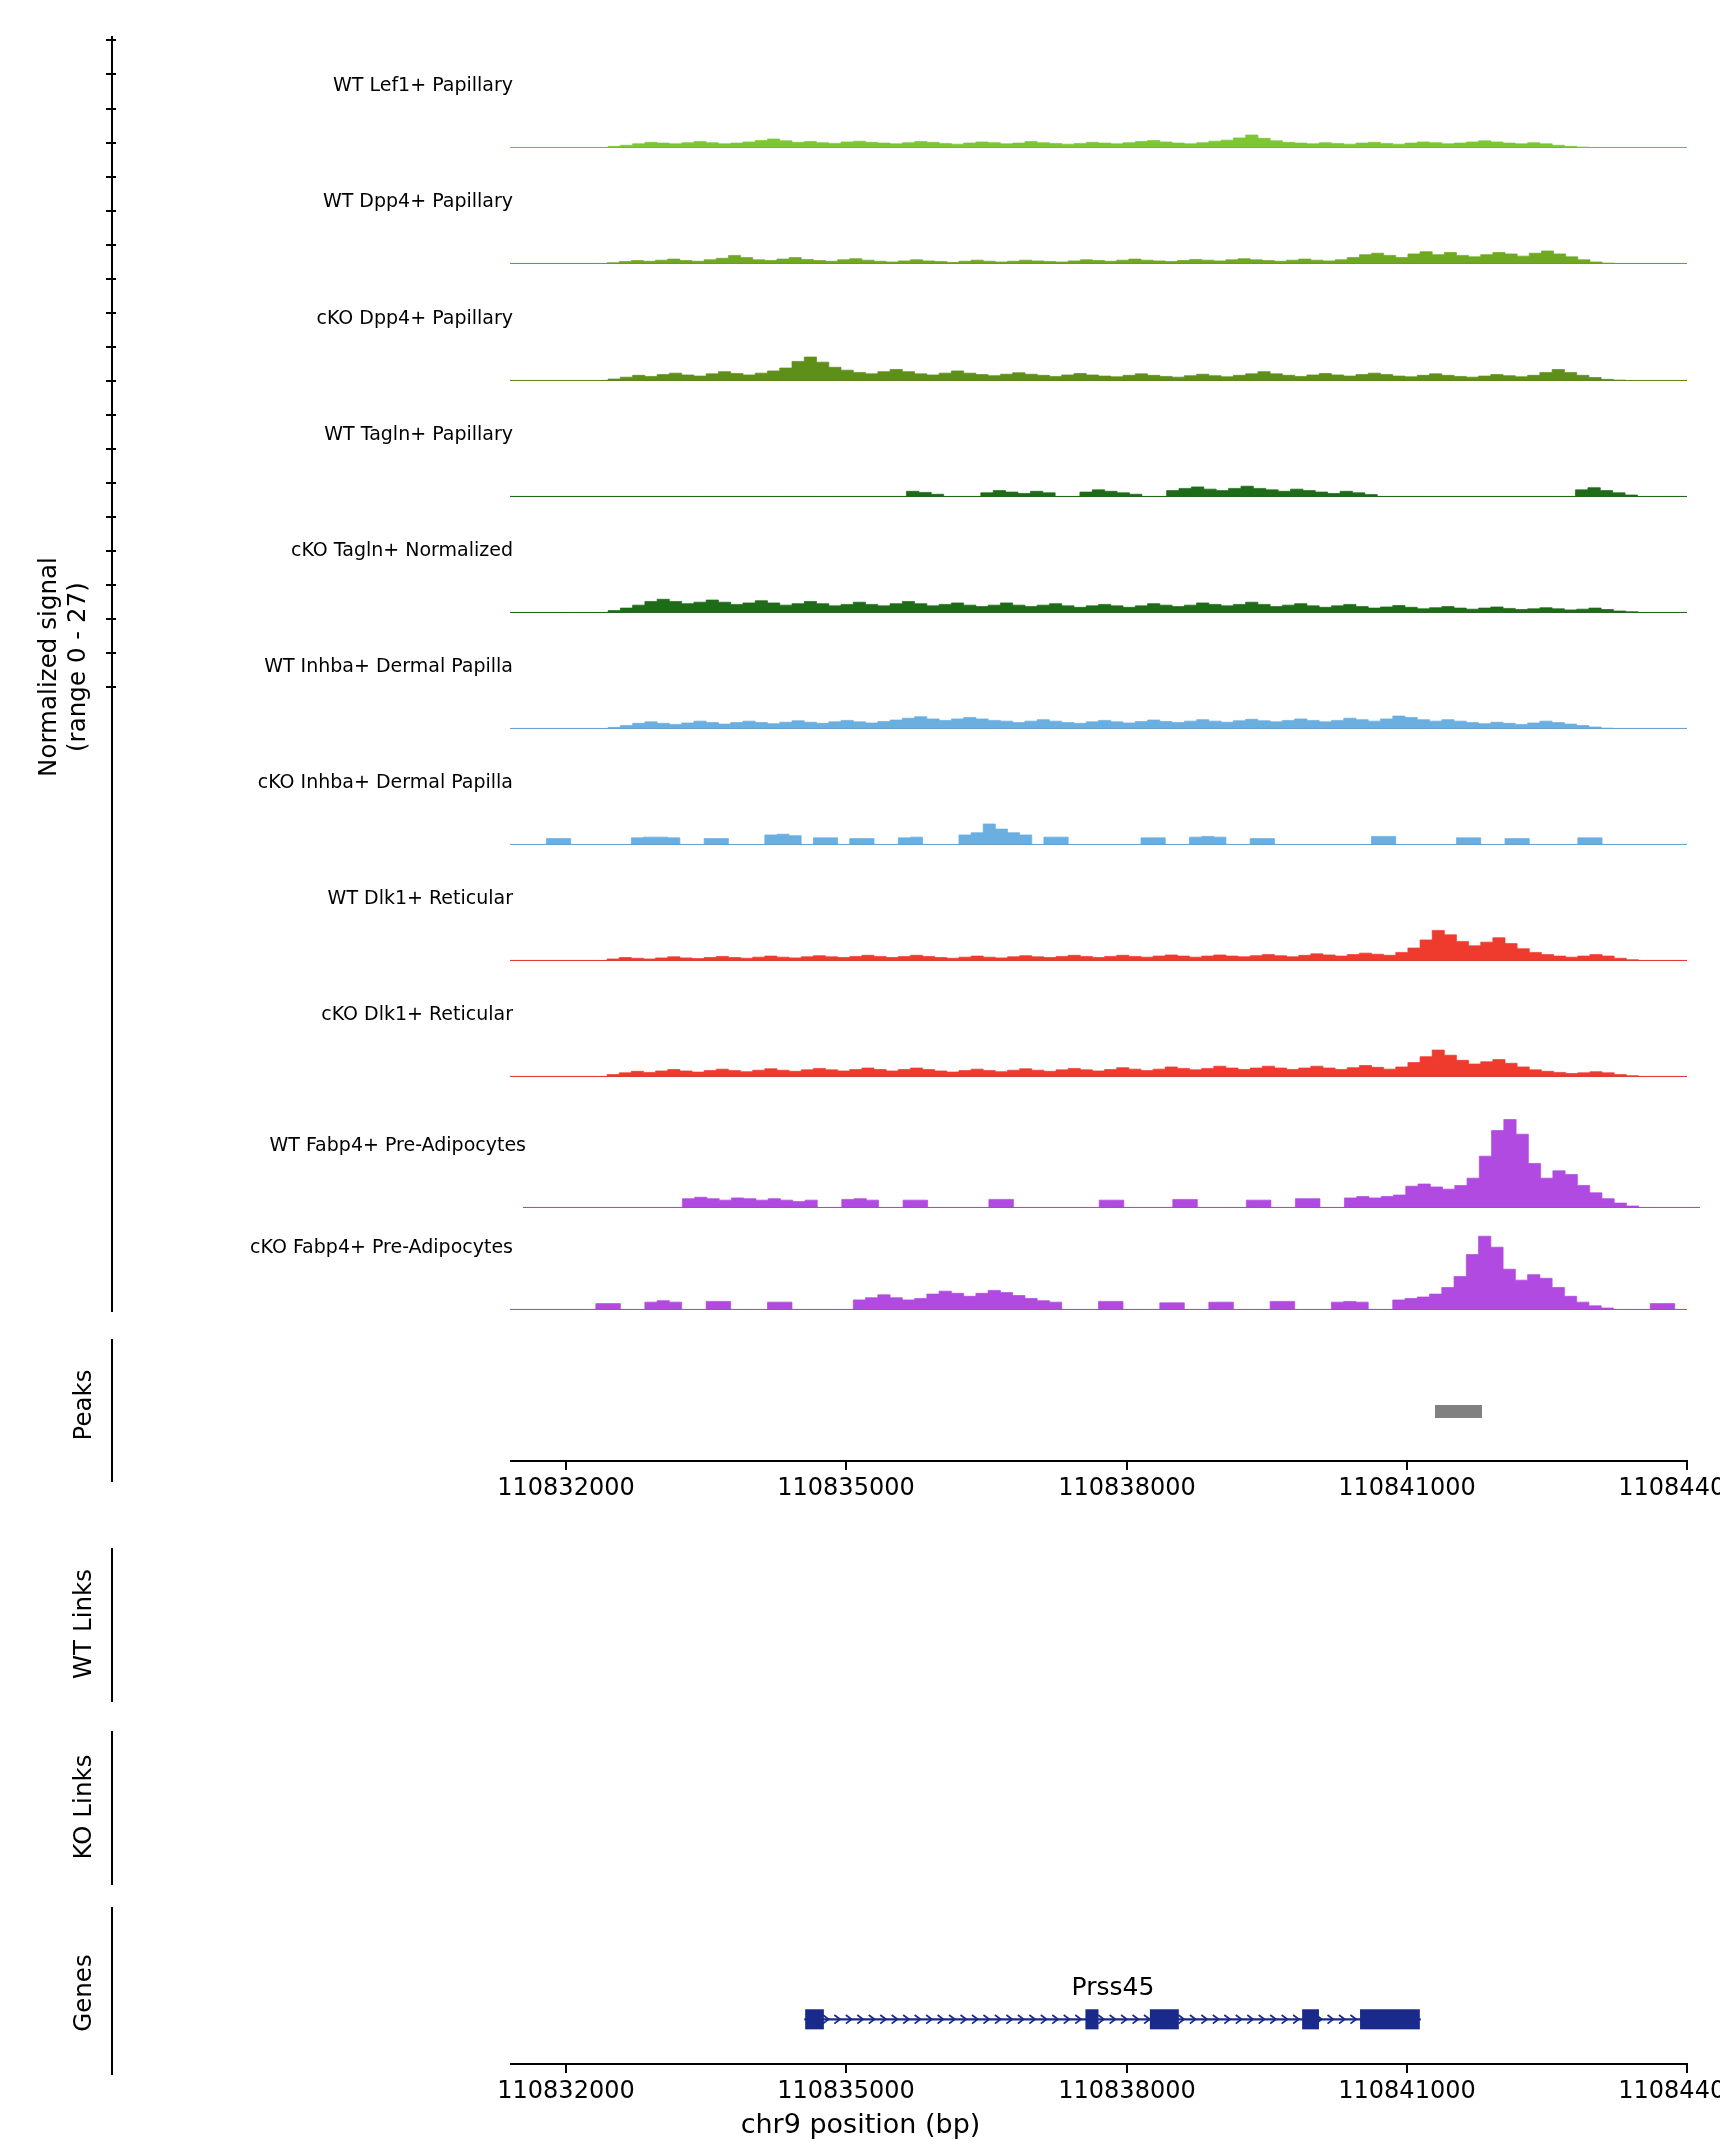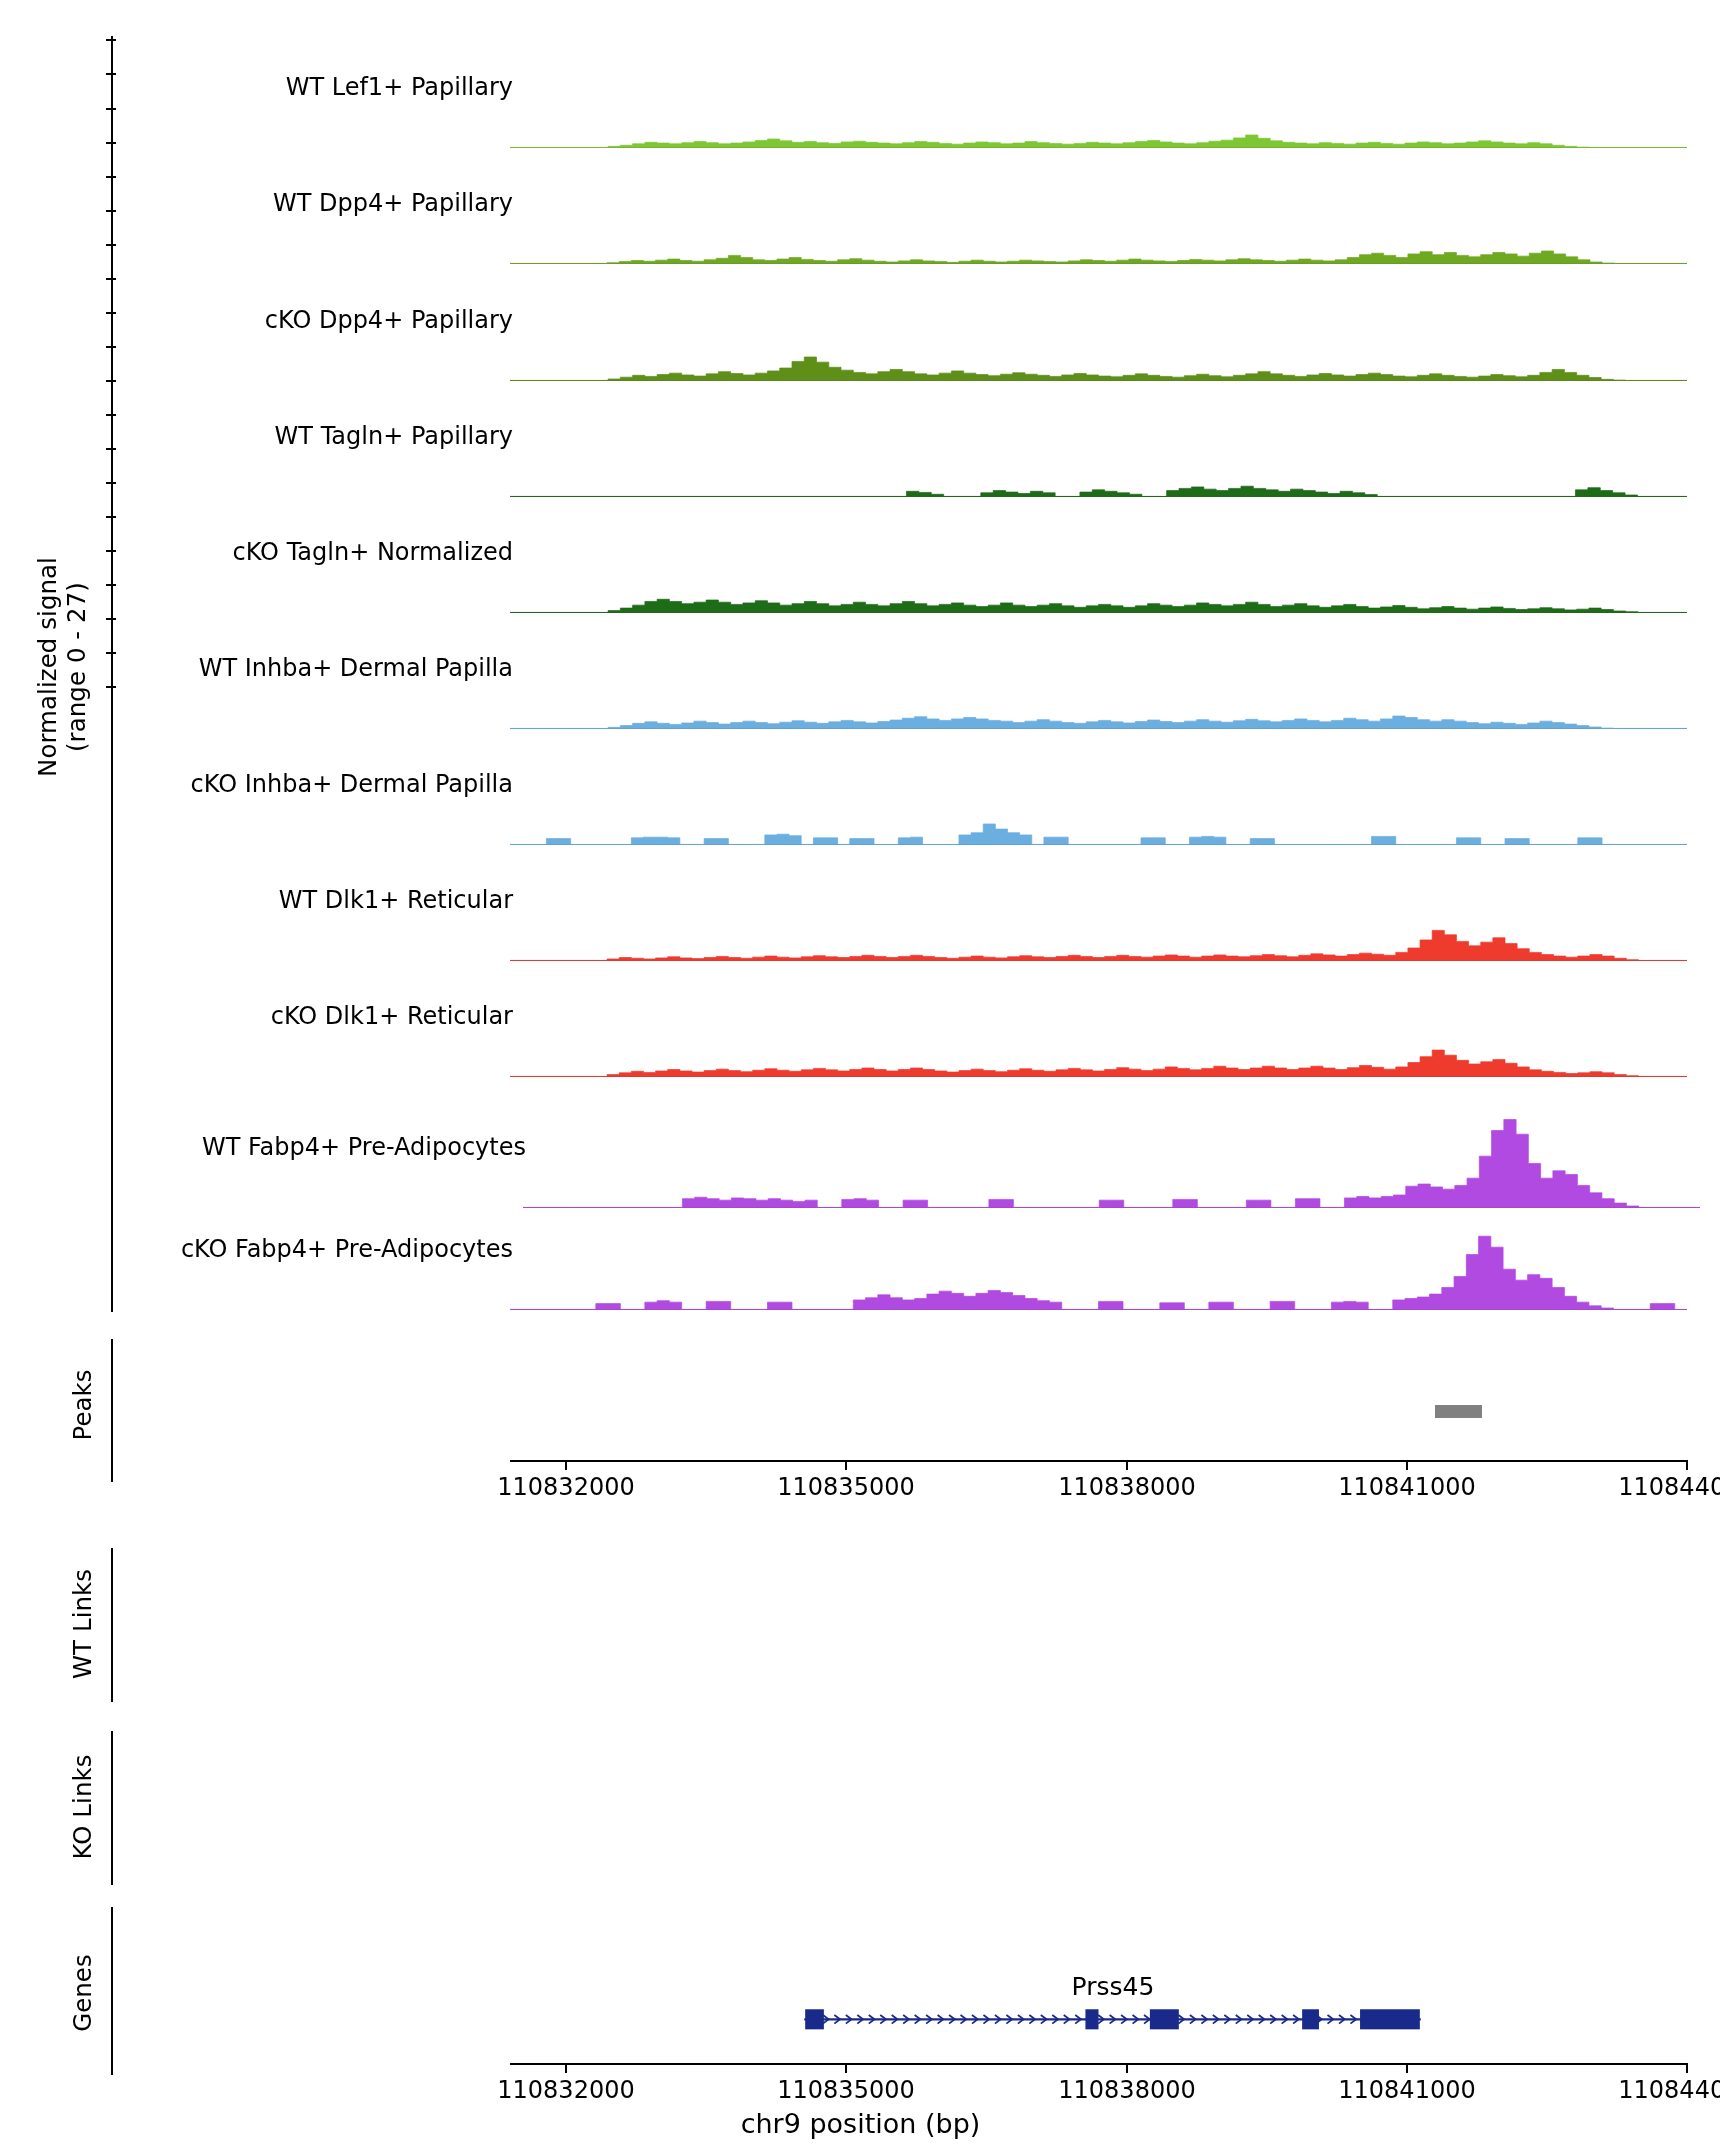--- a/index.html
+++ b/index.html
@@ -48,21 +48,21 @@
   .track {
     position: absolute;
     left: 0;
     width: 1721px;
     height: 115px;
   }
   .track-label {
     position: absolute;
     right: 1208px;
     top: 0;
-    font-size: 24px;
+    font-size: 19px;
     white-space: nowrap;
     text-align: right;
   }
   .track-plot {
     position: absolute;
     left: 510px;
     width: 1177px;
     height: 108px;
     top: 7.2px;
   }

